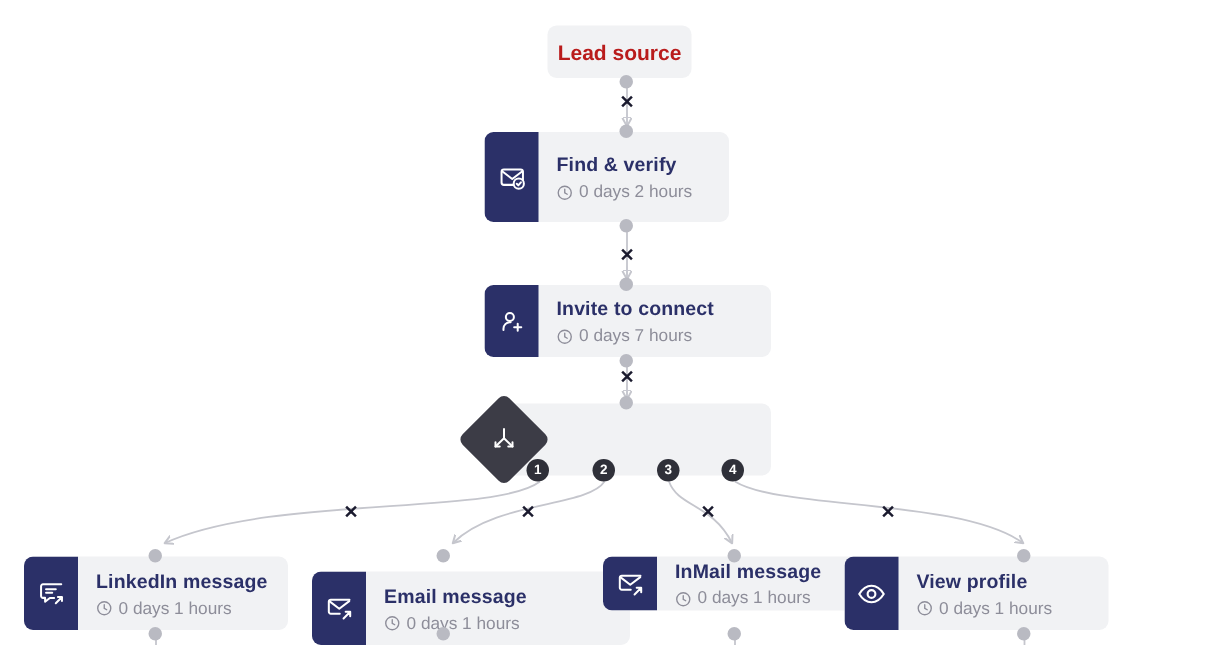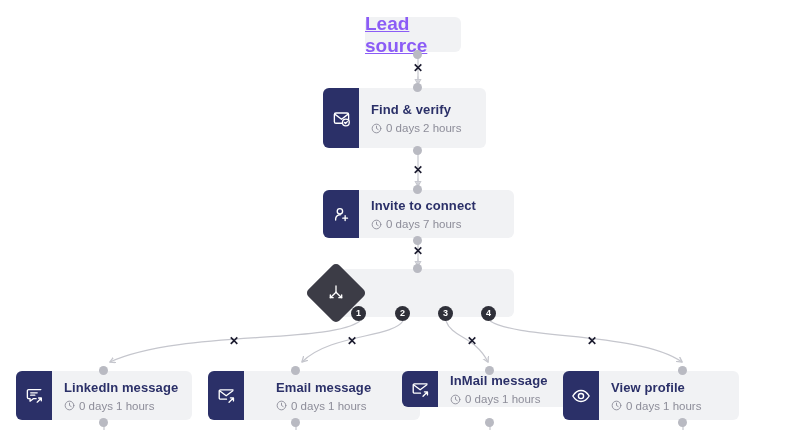--- a/index.html
+++ b/index.html
@@ -72,24 +72,23 @@
   
   .lead-node {
     position: absolute;
     background: #f1f2f4;
     border-radius: 6px;
     display: flex;
     align-items: center;
     justify-content: center;
   }
   .lead-node .title {
-    font-size: 19px;
-    color: #8b5cf6;
+    font-size: 14px;
+    color: #b91c1c;
     font-weight: 700;
-    text-decoration: underline;
   }
 
   
   .cond-node {
     position: absolute;
     background: #f1f2f4;
     border-radius: 6px;
     display: flex;
     flex-direction: column;
     justify-content: center;
@@ -301,21 +300,21 @@
           <circle cx="12" cy="12" r="9.5"></circle>
             <path d="M12 6.8 V12 L15.6 14.2"></path>
         </svg>
         <span>0 days 1 hours</span>
       </div>
     </div>
   </div>
   <div class="port" style="left:99px; top:366px;"></div>
   <div class="port" style="left:99px; top:418px;"></div>
 
-  <div class="node" style="left:208px; top:371px; width:212px; height:49px;gap:20px;">
+  <div class="node" style="left:208px; top:381px; width:212px; height:49px;">
     <div class="icon-panel">
       <svg width="19" height="19" viewBox="0 0 24 24" fill="none" stroke="#ffffff" stroke-width="1.7" stroke-linecap="round" stroke-linejoin="round">
         <path d="M20.2 4.8 H4.4 a1.6 1.6 0 0 0-1.6 1.6 v8.6 a1.6 1.6 0 0 0 1.6 1.6 H12"></path>
         <path d="M3.2 6 L11.6 12.4 L20 6"></path>
         <path d="M15.2 20.6 L20.6 15.2 M17 15 H20.8 V18.8"></path>
       </svg>
     </div>
     <div class="body">
       <div class="title">Email message</div>
       <div class="meta">

